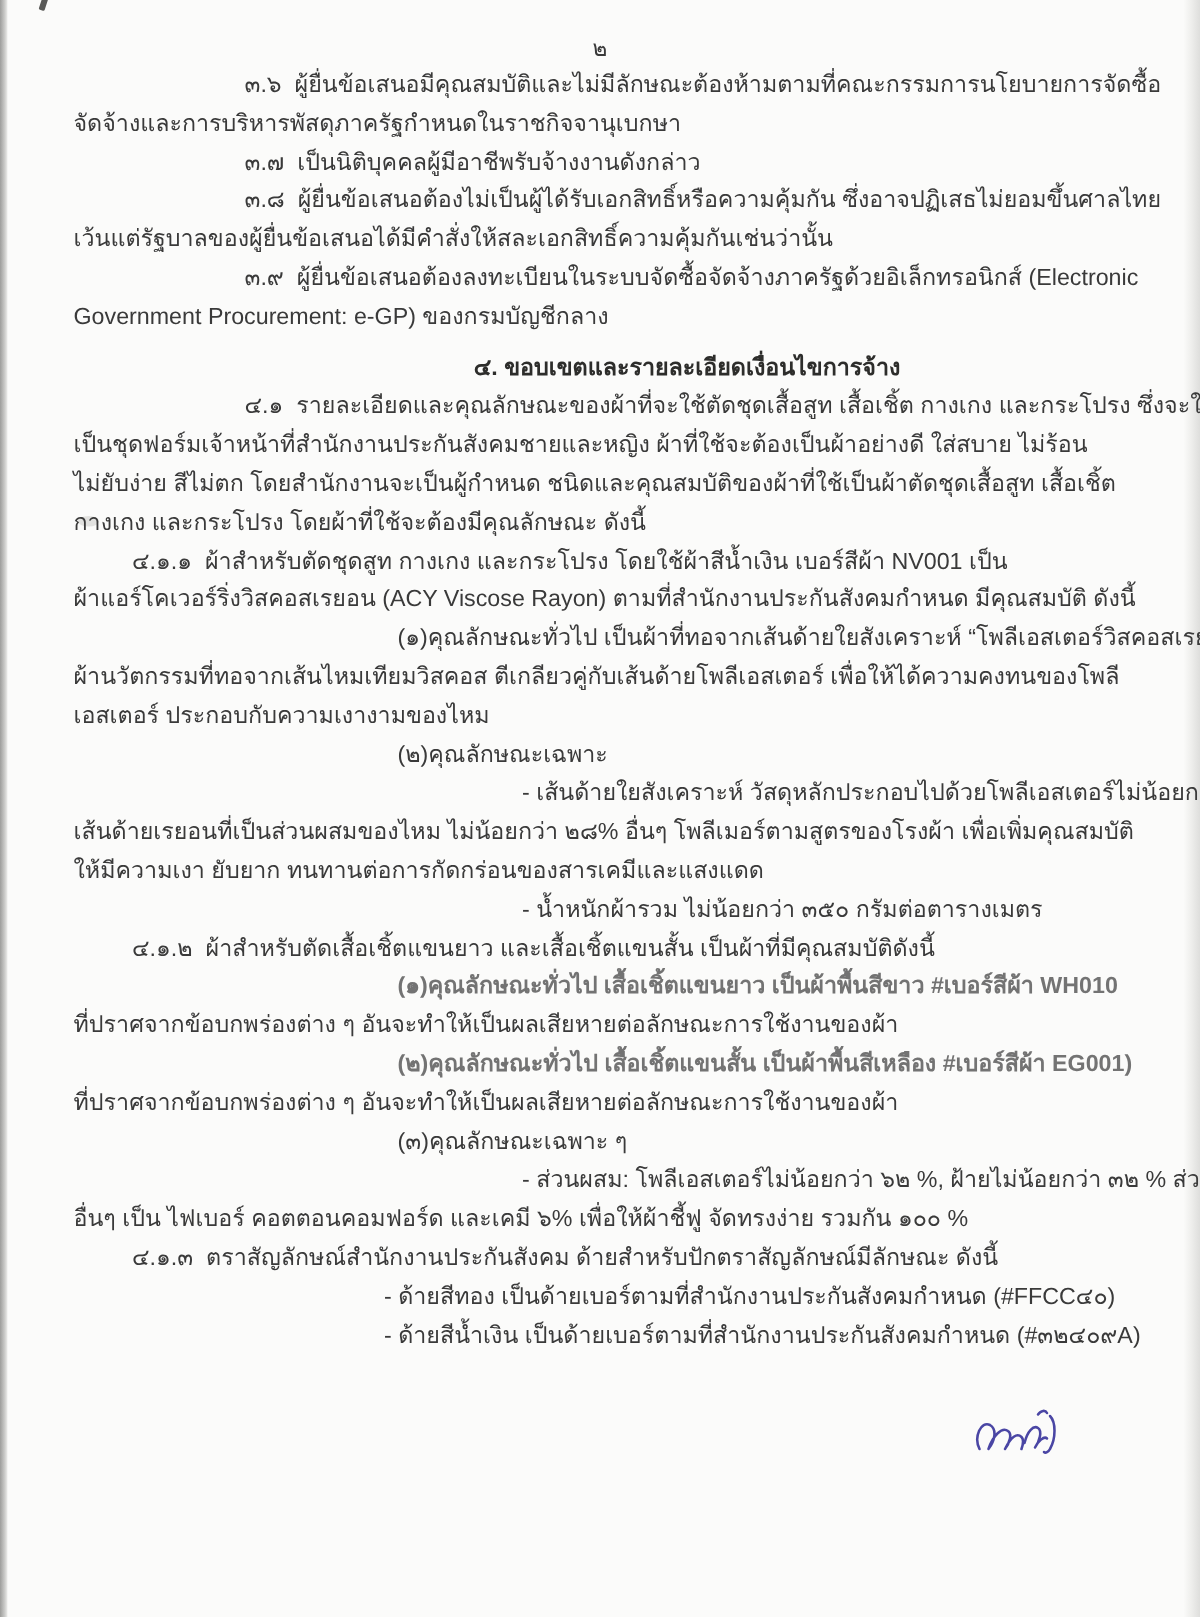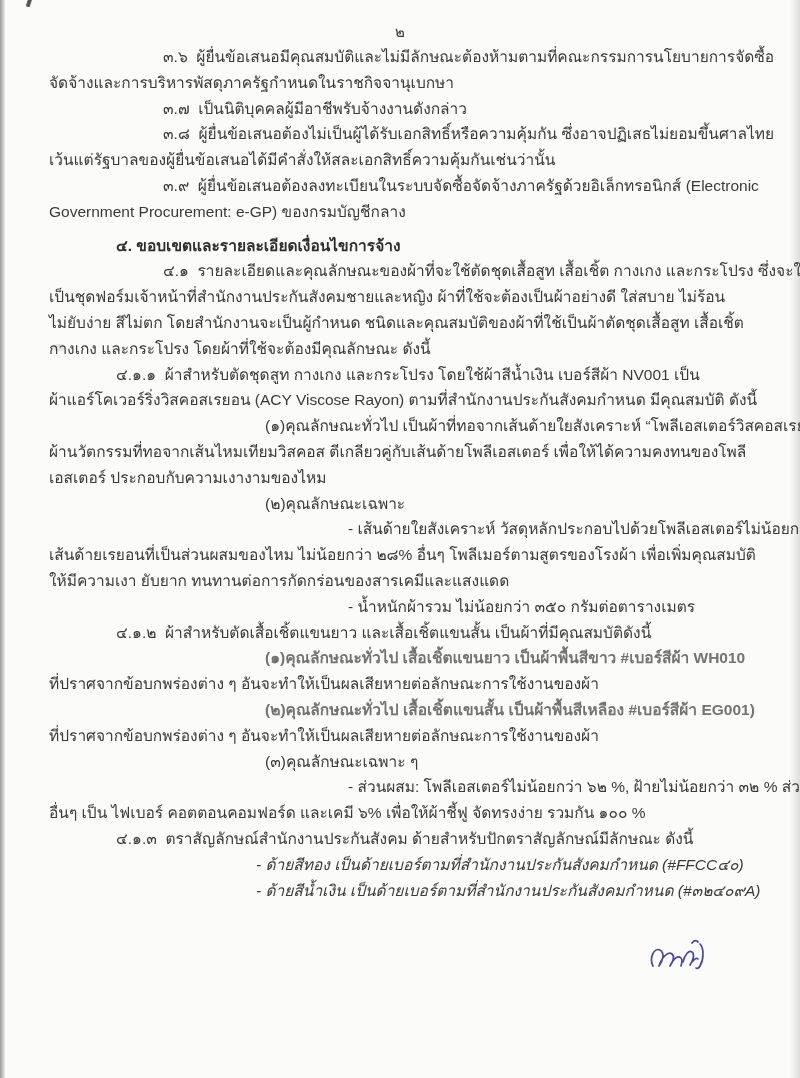--- a/index.html
+++ b/index.html
@@ -35,25 +35,25 @@
 
   .doc-body {
     position: absolute; top: 44px; left: 0; right: 0;
     font-size: 15.5px; line-height: 25.8px;
     color: var(--text, #3a3a3a);
     white-space: pre; 
   }
   .line { height: 25.8px; overflow: visible; }
   .ind-cont   { padding-left: 49px;  }
   .ind-item   { padding-left: 163px; }
-  .ind-head   { padding-left: 116px; font-weight: bold; color: #2d2d2b; margin-top: 8px; }
-  .ind-sub    { padding-left: 116px; }
+  .ind-head   { padding-left: 116px; font-weight: bold; color: #2d2d2b; margin-top: 8px; text-align: center; }
+  .ind-sub    { padding-left: 88px; }
   .ind-clause { padding-left: 265px; }
   .ind-spec   { padding-left: 348px; }
-  .ind-thread { padding-left: 256px; font-style: italic; }
+  .ind-thread { padding-left: 256px; }
   .em         { font-weight: 600; color: #737373; }
 
   .signature {
     position: absolute; left: 643px; top: 928px; width: 84px; height: 58px;
   }
   .signature svg { width: 100%; height: 100%; }
 </style>
 </head>
 <body>
 

